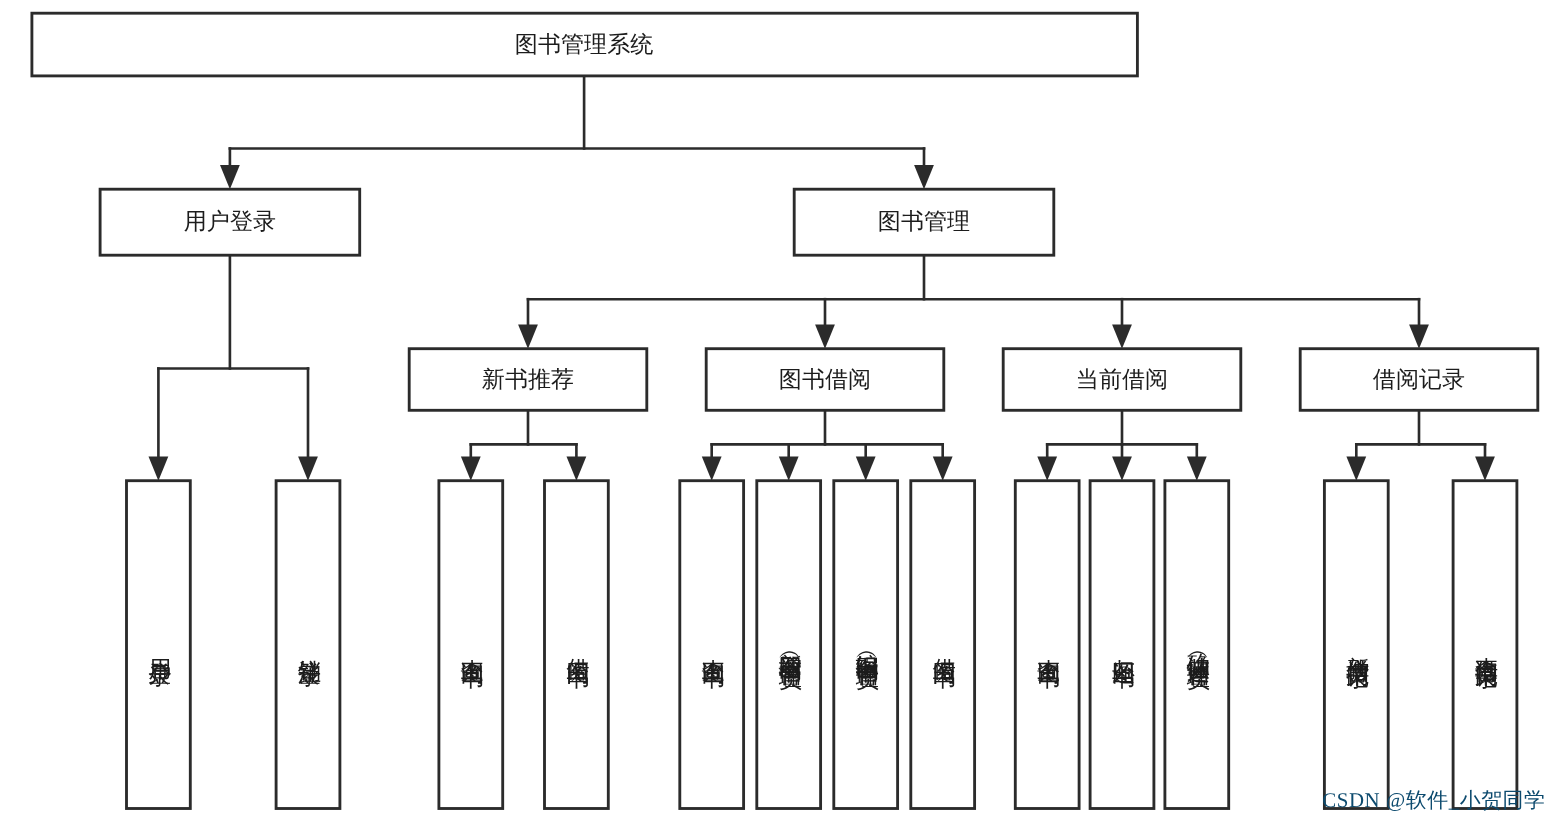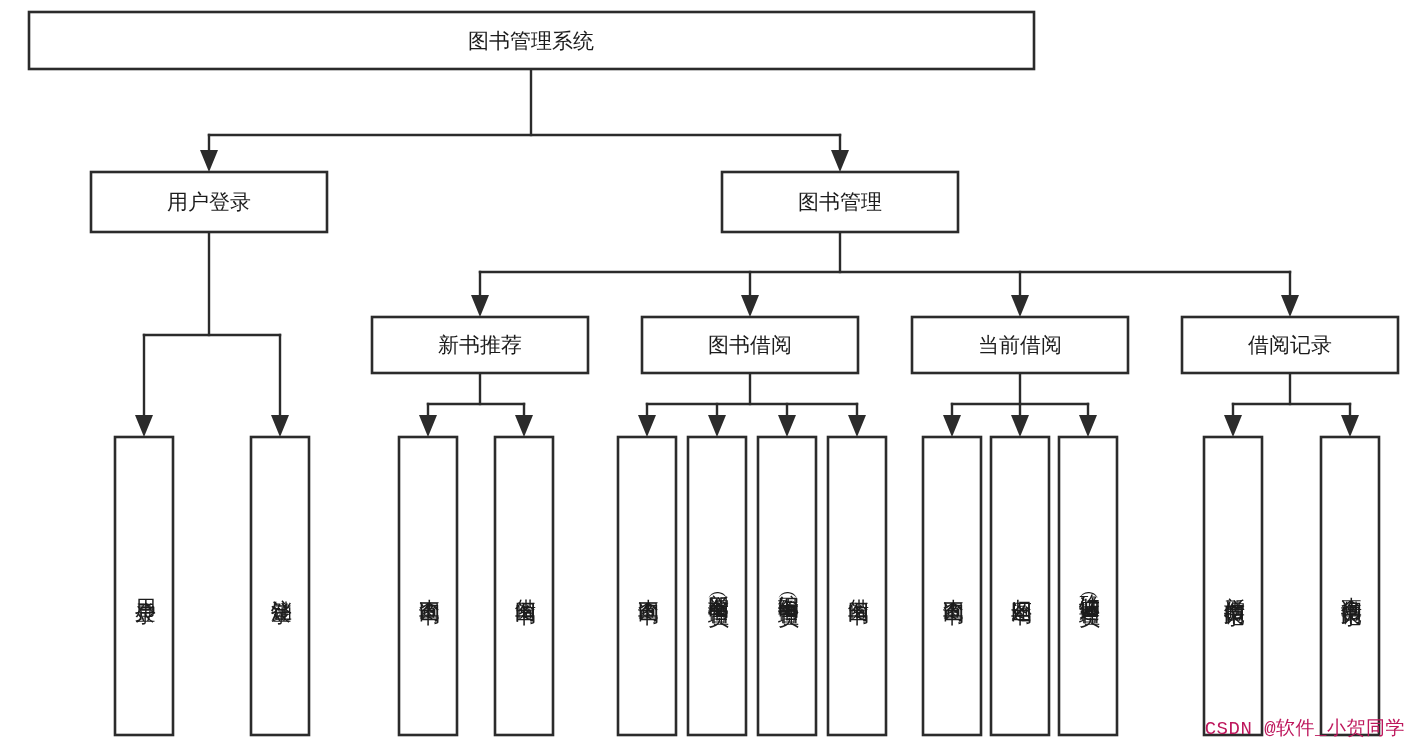--- a/index.html
+++ b/index.html
@@ -57,23 +57,23 @@
     writing-mode: vertical-rl;
     text-orientation: upright;
     letter-spacing: 2px;
     dominant-baseline: middle;
     text-anchor: middle;
   }
   .watermark-text {
     position: absolute;
     right: 10px;
     bottom: 6px;
-    font-family: Liberation Mono, monospace;
+    font-family: Liberation Serif, serif;
     font-size: 19px;
-    color: #be185d;
+    color: #0c4a6e;
     white-space: nowrap;
     letter-spacing: 0.5px;
     user-select: none;
   }
 </style>
 </head>
 <body>
 
 <div id="diagram-root">
 

